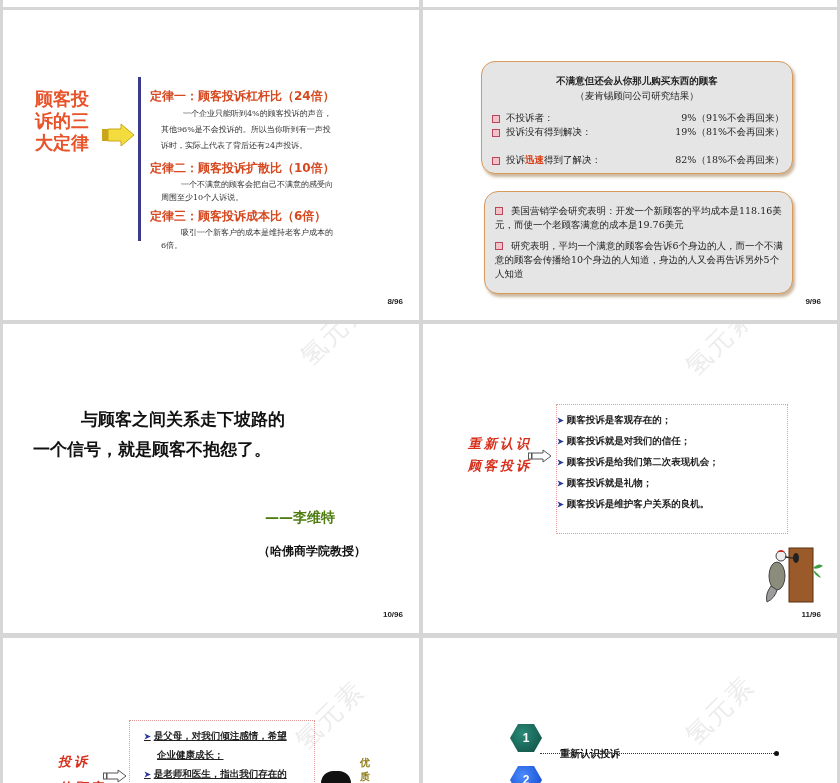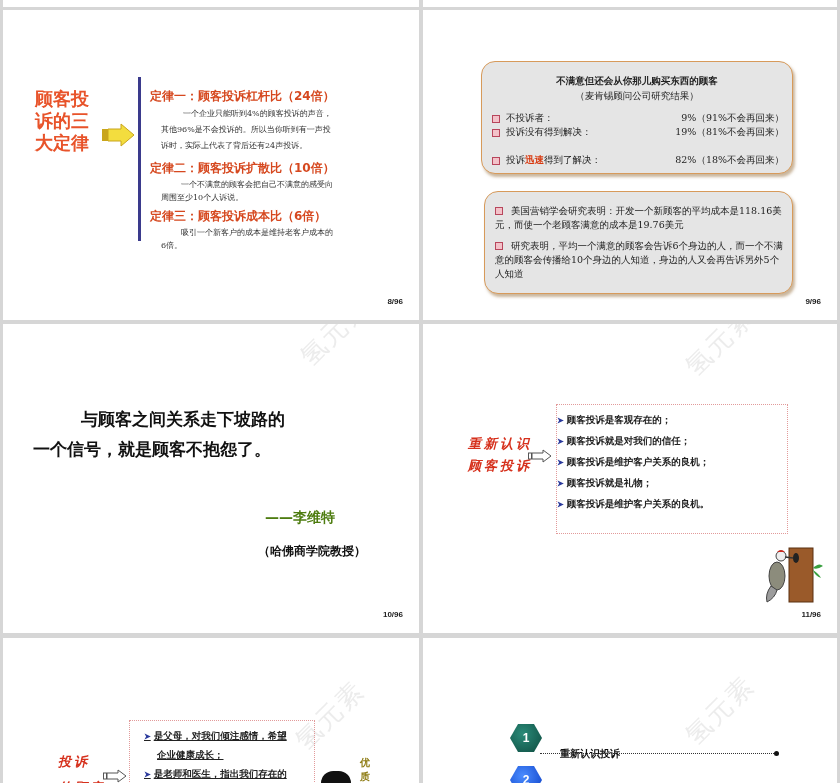--- a/index.html
+++ b/index.html
@@ -154,21 +154,21 @@
       <div>重新认识</div>
       <div>顾客投诉</div>
     </div>
     <svg class="hollow-arrow" style="left:105px;top:125px;" width="24" height="14" viewBox="0 0 24 14">
       <rect x="0.5" y="4" width="3" height="6" fill="#fff" stroke="#555" stroke-width="1"></rect>
       <polygon points="4,4 15,4 15,1 23,7 15,13 15,10 4,10" fill="#fff" stroke="#555" stroke-width="1"></polygon>
     </svg>
     <div class="dbox">
       <div class="item" style="top:9px;"><span class="tri">➤</span><span>顾客投诉是客观存在的；</span></div>
       <div class="item" style="top:30px;"><span class="tri">➤</span><span>顾客投诉就是对我们的信任；</span></div>
-      <div class="item" style="top:51px;"><span class="tri">➤</span><span>顾客投诉是维护客户关系的良机；</span></div>
+      <div class="item" style="top:51px;"><span class="tri">➤</span><span>顾客投诉是给我们第二次表现机会；</span></div>
       <div class="item" style="top:72px;"><span class="tri">➤</span><span>顾客投诉就是礼物；</span></div>
       <div class="item" style="top:93px;"><span class="tri">➤</span><span>顾客投诉是维护客户关系的良机。</span></div>
     </div>
     <svg class="abs" style="left:338px;top:222px;" width="62" height="62" viewBox="0 0 62 62">
       <rect x="28" y="2" width="24" height="54" fill="#9a5a2a" stroke="#5a3010" stroke-width="1"></rect>
       <ellipse cx="35" cy="12" rx="3" ry="5" fill="#222"></ellipse>
       <path d="M52 22 q6 -6 10 -2 q-6 4 -10 2 z" fill="#3aa040"></path>
       <path d="M52 24 q6 4 8 8 q-6 -2 -8 -8 z" fill="#3aa040"></path>
       <ellipse cx="16" cy="30" rx="8" ry="14" fill="#8c8c7c" stroke="#444" stroke-width="1"></ellipse>
       <path d="M10 40 q-6 8 -4 16 q8 -4 10 -12 z" fill="#9c9c9c" stroke="#444" stroke-width="1"></path>

